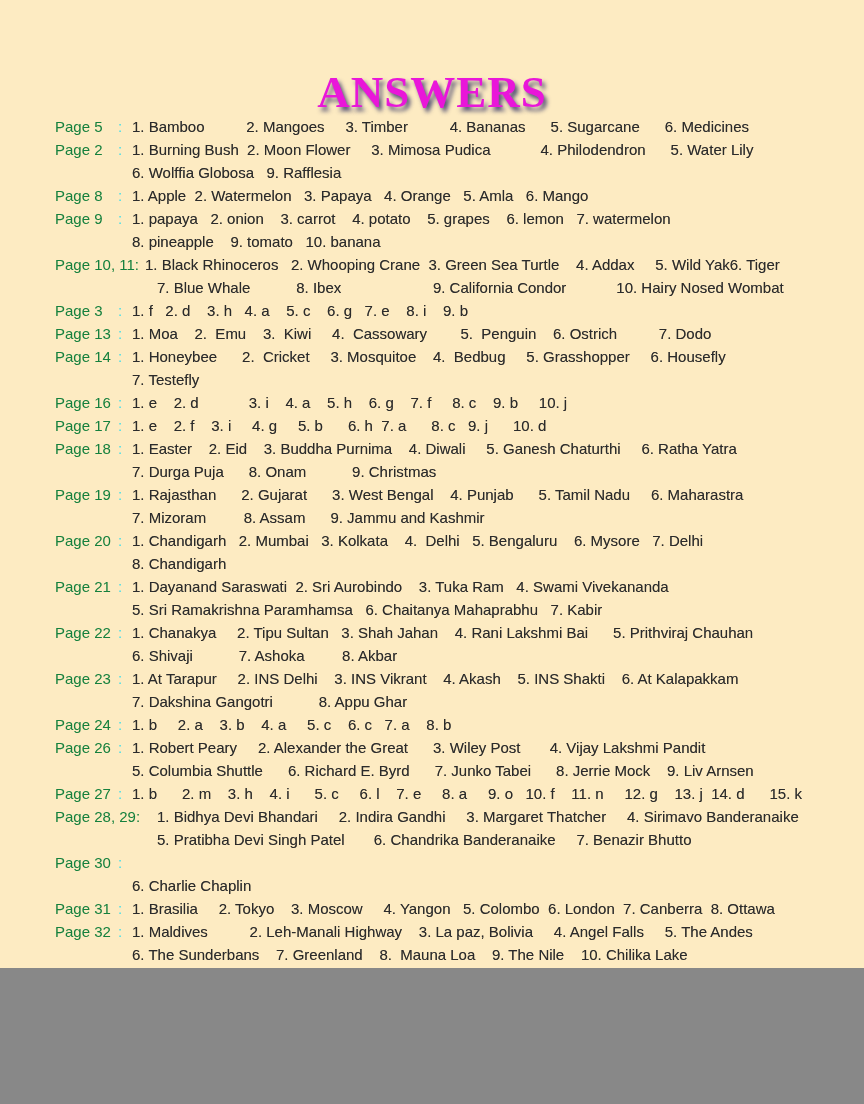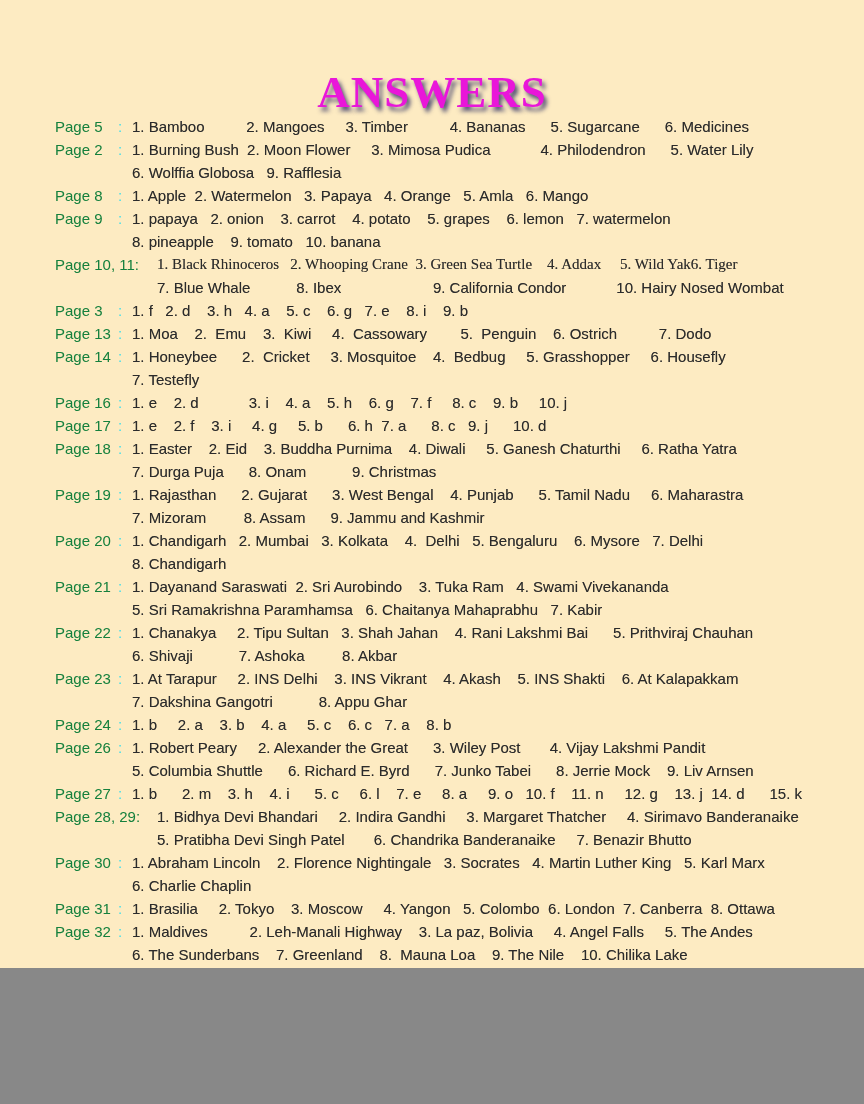--- a/index.html
+++ b/index.html
@@ -58,21 +58,21 @@
 
   <div class="title">ANSWERS</div>
 
   <div class="rows">
       <div class="line"><span class="lbl">Page 5</span><span class="colon">:</span><span class="content" style="left: 132px;">1. Bamboo          2. Mangoes     3. Timber          4. Bananas      5. Sugarcane      6. Medicines</span></div>
       <div class="line"><span class="lbl">Page 2</span><span class="colon">:</span><span class="content" style="left: 132px; text-align: right;">1. Burning Bush  2. Moon Flower     3. Mimosa Pudica            4. Philodendron      5. Water Lily</span></div>
       <div class="line"><span class="content" style="left: 132px;">6. Wolffia Globosa   9. Rafflesia</span></div>
       <div class="line"><span class="lbl">Page 8</span><span class="colon">:</span><span class="content" style="left: 132px;">1. Apple  2. Watermelon   3. Papaya   4. Orange   5. Amla   6. Mango</span></div>
       <div class="line"><span class="lbl">Page 9</span><span class="colon">:</span><span class="content" style="left: 132px;">1. papaya   2. onion    3. carrot    4. potato    5. grapes    6. lemon   7. watermelon</span></div>
       <div class="line"><span class="content" style="left: 132px;">8. pineapple    9. tomato   10. banana</span></div>
-      <div class="line"><span class="lbl">Page 10, 11:</span><span class="content" style="left: 157px; font-family: Liberation Serif, serif;">1. Black Rhinoceros   2. Whooping Crane  3. Green Sea Turtle    4. Addax     5. Wild Yak6. Tiger</span></div>
+      <div class="line"><span class="lbl">Page 10, 11:</span><span class="content" style="left: 145px;">1. Black Rhinoceros   2. Whooping Crane  3. Green Sea Turtle    4. Addax     5. Wild Yak6. Tiger</span></div>
       <div class="line"><span class="content" style="left: 157px;">7. Blue Whale           8. Ibex                      9. California Condor            10. Hairy Nosed Wombat</span></div>
       <div class="line"><span class="lbl">Page 3</span><span class="colon">:</span><span class="content" style="left: 132px;">1. f   2. d    3. h   4. a    5. c    6. g   7. e    8. i    9. b</span></div>
       <div class="line"><span class="lbl">Page 13</span><span class="colon">:</span><span class="content" style="left: 132px;">1. Moa    2.  Emu    3.  Kiwi     4.  Cassowary        5.  Penguin    6. Ostrich          7. Dodo</span></div>
       <div class="line"><span class="lbl">Page 14</span><span class="colon">:</span><span class="content" style="left: 132px;">1. Honeybee      2.  Cricket     3. Mosquitoe    4.  Bedbug     5. Grasshopper     6. Housefly</span></div>
       <div class="line"><span class="content" style="left: 132px;">7. Testefly</span></div>
       <div class="line"><span class="lbl">Page 16</span><span class="colon">:</span><span class="content" style="left: 132px;">1. e    2. d            3. i    4. a    5. h    6. g    7. f     8. c    9. b     10. j</span></div>
       <div class="line"><span class="lbl">Page 17</span><span class="colon">:</span><span class="content" style="left: 132px;">1. e    2. f    3. i     4. g     5. b      6. h  7. a      8. c   9. j      10. d</span></div>
       <div class="line"><span class="lbl">Page 18</span><span class="colon">:</span><span class="content" style="left: 132px;">1. Easter    2. Eid    3. Buddha Purnima    4. Diwali     5. Ganesh Chaturthi     6. Ratha Yatra</span></div>
       <div class="line"><span class="content" style="left: 132px;">7. Durga Puja      8. Onam           9. Christmas</span></div>
       <div class="line"><span class="lbl">Page 19</span><span class="colon">:</span><span class="content" style="left: 132px;">1. Rajasthan      2. Gujarat      3. West Bengal    4. Punjab      5. Tamil Nadu     6. Maharastra</span></div>
@@ -84,21 +84,21 @@
       <div class="line"><span class="lbl">Page 22</span><span class="colon">:</span><span class="content" style="left: 132px;">1. Chanakya     2. Tipu Sultan   3. Shah Jahan    4. Rani Lakshmi Bai      5. Prithviraj Chauhan</span></div>
       <div class="line"><span class="content" style="left: 132px;">6. Shivaji           7. Ashoka         8. Akbar</span></div>
       <div class="line"><span class="lbl">Page 23</span><span class="colon">:</span><span class="content" style="left: 132px;">1. At Tarapur     2. INS Delhi    3. INS Vikrant    4. Akash    5. INS Shakti    6. At Kalapakkam</span></div>
       <div class="line"><span class="content" style="left: 132px;">7. Dakshina Gangotri           8. Appu Ghar</span></div>
       <div class="line"><span class="lbl">Page 24</span><span class="colon">:</span><span class="content" style="left: 132px;">1. b     2. a    3. b    4. a     5. c    6. c   7. a    8. b</span></div>
       <div class="line"><span class="lbl">Page 26</span><span class="colon">:</span><span class="content" style="left: 132px;">1. Robert Peary     2. Alexander the Great      3. Wiley Post       4. Vijay Lakshmi Pandit</span></div>
       <div class="line"><span class="content" style="left: 132px;">5. Columbia Shuttle      6. Richard E. Byrd      7. Junko Tabei      8. Jerrie Mock    9. Liv Arnsen</span></div>
       <div class="line"><span class="lbl">Page 27</span><span class="colon">:</span><span class="content" style="left: 132px;">1. b      2. m    3. h    4. i      5. c     6. l    7. e     8. a     9. o   10. f    11. n     12. g    13. j  14. d      15. k</span></div>
       <div class="line"><span class="lbl">Page 28, 29:</span><span class="content" style="left: 157px;">1. Bidhya Devi Bhandari     2. Indira Gandhi     3. Margaret Thatcher     4. Sirimavo Banderanaike</span></div>
       <div class="line"><span class="content" style="left: 157px;">5. Pratibha Devi Singh Patel       6. Chandrika Banderanaike     7. Benazir Bhutto</span></div>
-      <div class="line"><span class="lbl">Page 30</span><span class="colon">:</span><span class="content" style="left: 132px;">1. Abraham Lincoln    2. Florence Nightingale   3. Socrates   4. Martin Luther King   5. Karl Marx</span></div>
+      <div class="line"><span class="lbl">Page 30</span><span class="colon">:</span></div>
       <div class="line"><span class="content" style="left: 132px;">6. Charlie Chaplin</span></div>
       <div class="line"><span class="lbl">Page 31</span><span class="colon">:</span><span class="content" style="left: 132px;">1. Brasilia     2. Tokyo    3. Moscow     4. Yangon   5. Colombo  6. London  7. Canberra  8. Ottawa</span></div>
       <div class="line"><span class="lbl">Page 32</span><span class="colon">:</span><span class="content" style="left: 132px;">1. Maldives          2. Leh-Manali Highway    3. La paz, Bolivia     4. Angel Falls     5. The Andes</span></div>
       <div class="line"><span class="content" style="left: 132px;">6. The Sunderbans    7. Greenland    8.  Mauna Loa    9. The Nile    10. Chilika Lake</span></div>
     </div>
 
   <div class="footer-title">General Knowledge - 4</div>
 
   <div class="page-tab">
     <div class="page-num-box">

